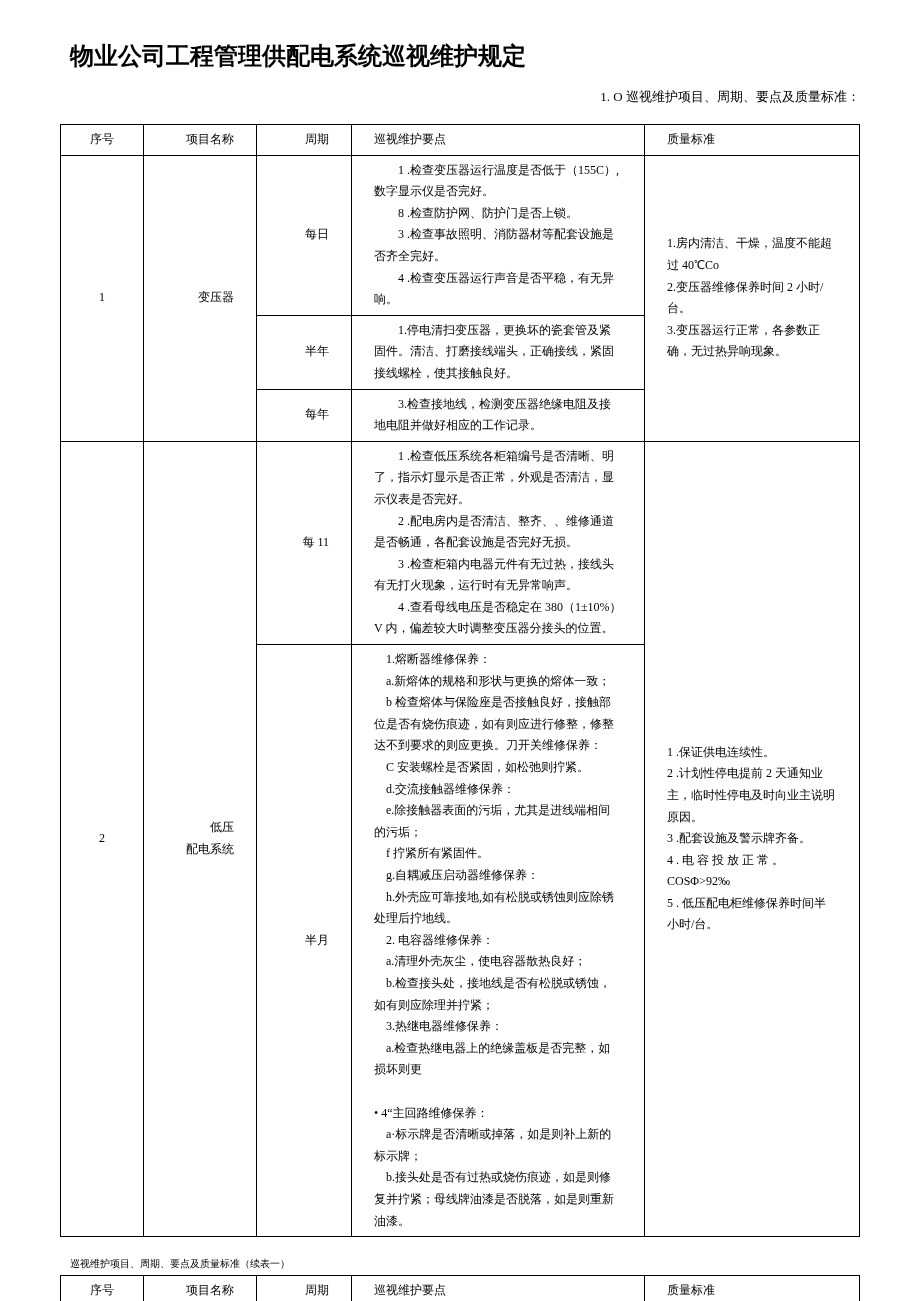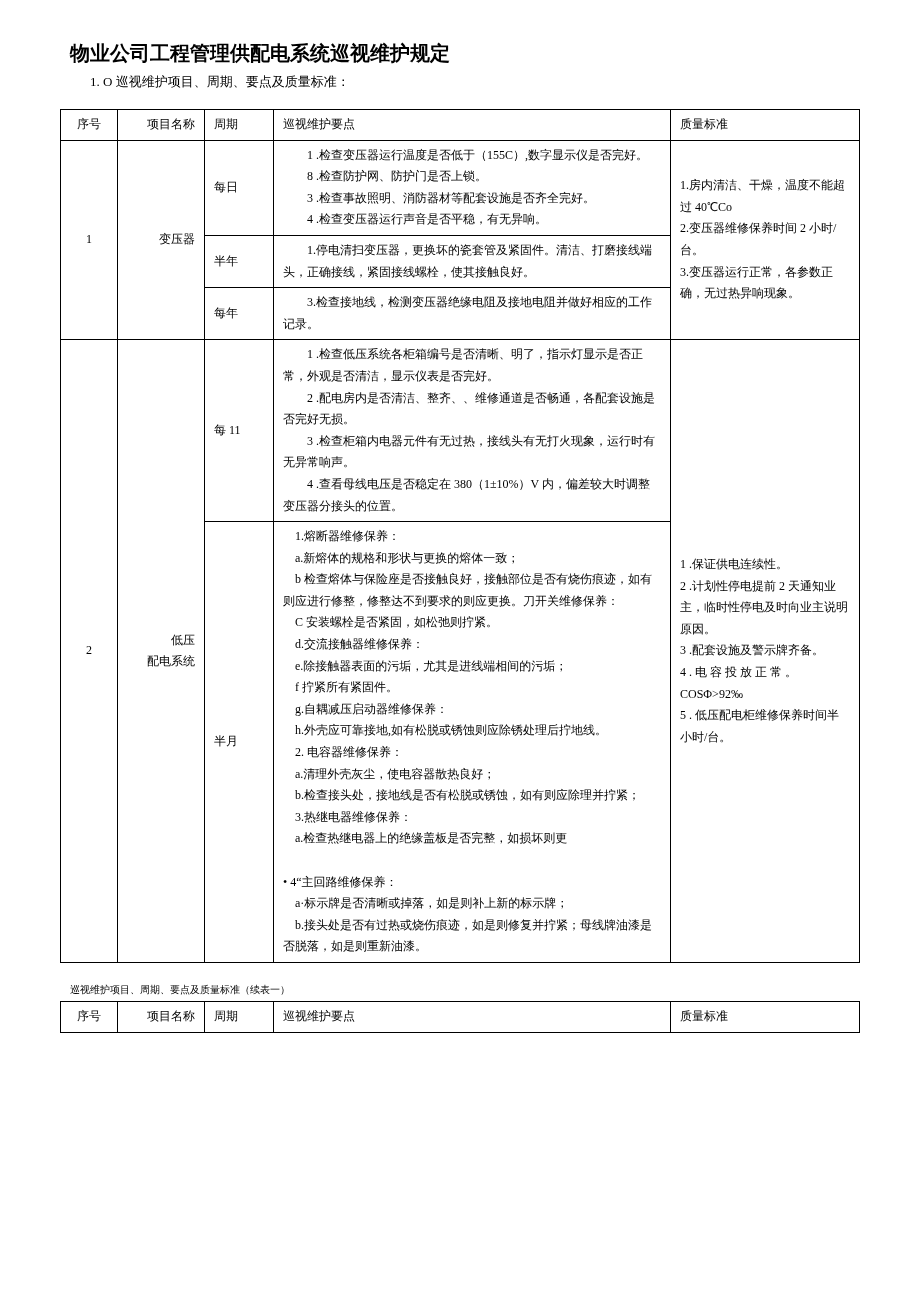--- a/index.html
+++ b/index.html
@@ -6,49 +6,50 @@
   margin: 0;
   padding: 40px 60px;
   font-family: "SimSun", "宋体", serif;
   font-size: 12px;
   color: #000;
   background: #fff;
   width: 920px;
   box-sizing: border-box;
 }
 h1 {
-  font-size: 20px;
+  font-size: 24px;
   font-weight: bold;
-  margin: 0 0 6px 0;
+  margin: 0 0 16px 0;
   padding-left: 10px;
 }
 .intro {
   font-size: 13px;
   margin: 0 0 18px 0;
   padding-left: 30px;
+  text-align: right;
 }
 table {
   border-collapse: collapse;
   width: 100%;
   font-size: 12px;
 }
 th, td {
   border: 1px solid #000;
-  padding: 4px 9px;
+  padding: 4px 22px;
   vertical-align: middle;
   text-align: left;
   line-height: 1.8;
 }
 th {
   text-align: left;
   font-weight: normal;
 }
 .c-seq { width: 38px; text-align: center; }
 .c-name { width: 68px; text-align: right; }
-.c-period { width: 50px; text-align: left; }
+.c-period { width: 50px; text-align: right; }
 .c-std { width: 170px; }
 .indent1 { text-indent: 2em; display: block; }
 .indent2 { text-indent: 1em; display: block; }
 .subtitle {
   font-size: 10px;
   margin: 20px 0 4px 0;
   padding-left: 10px;
 }
 </style>
 </head>

